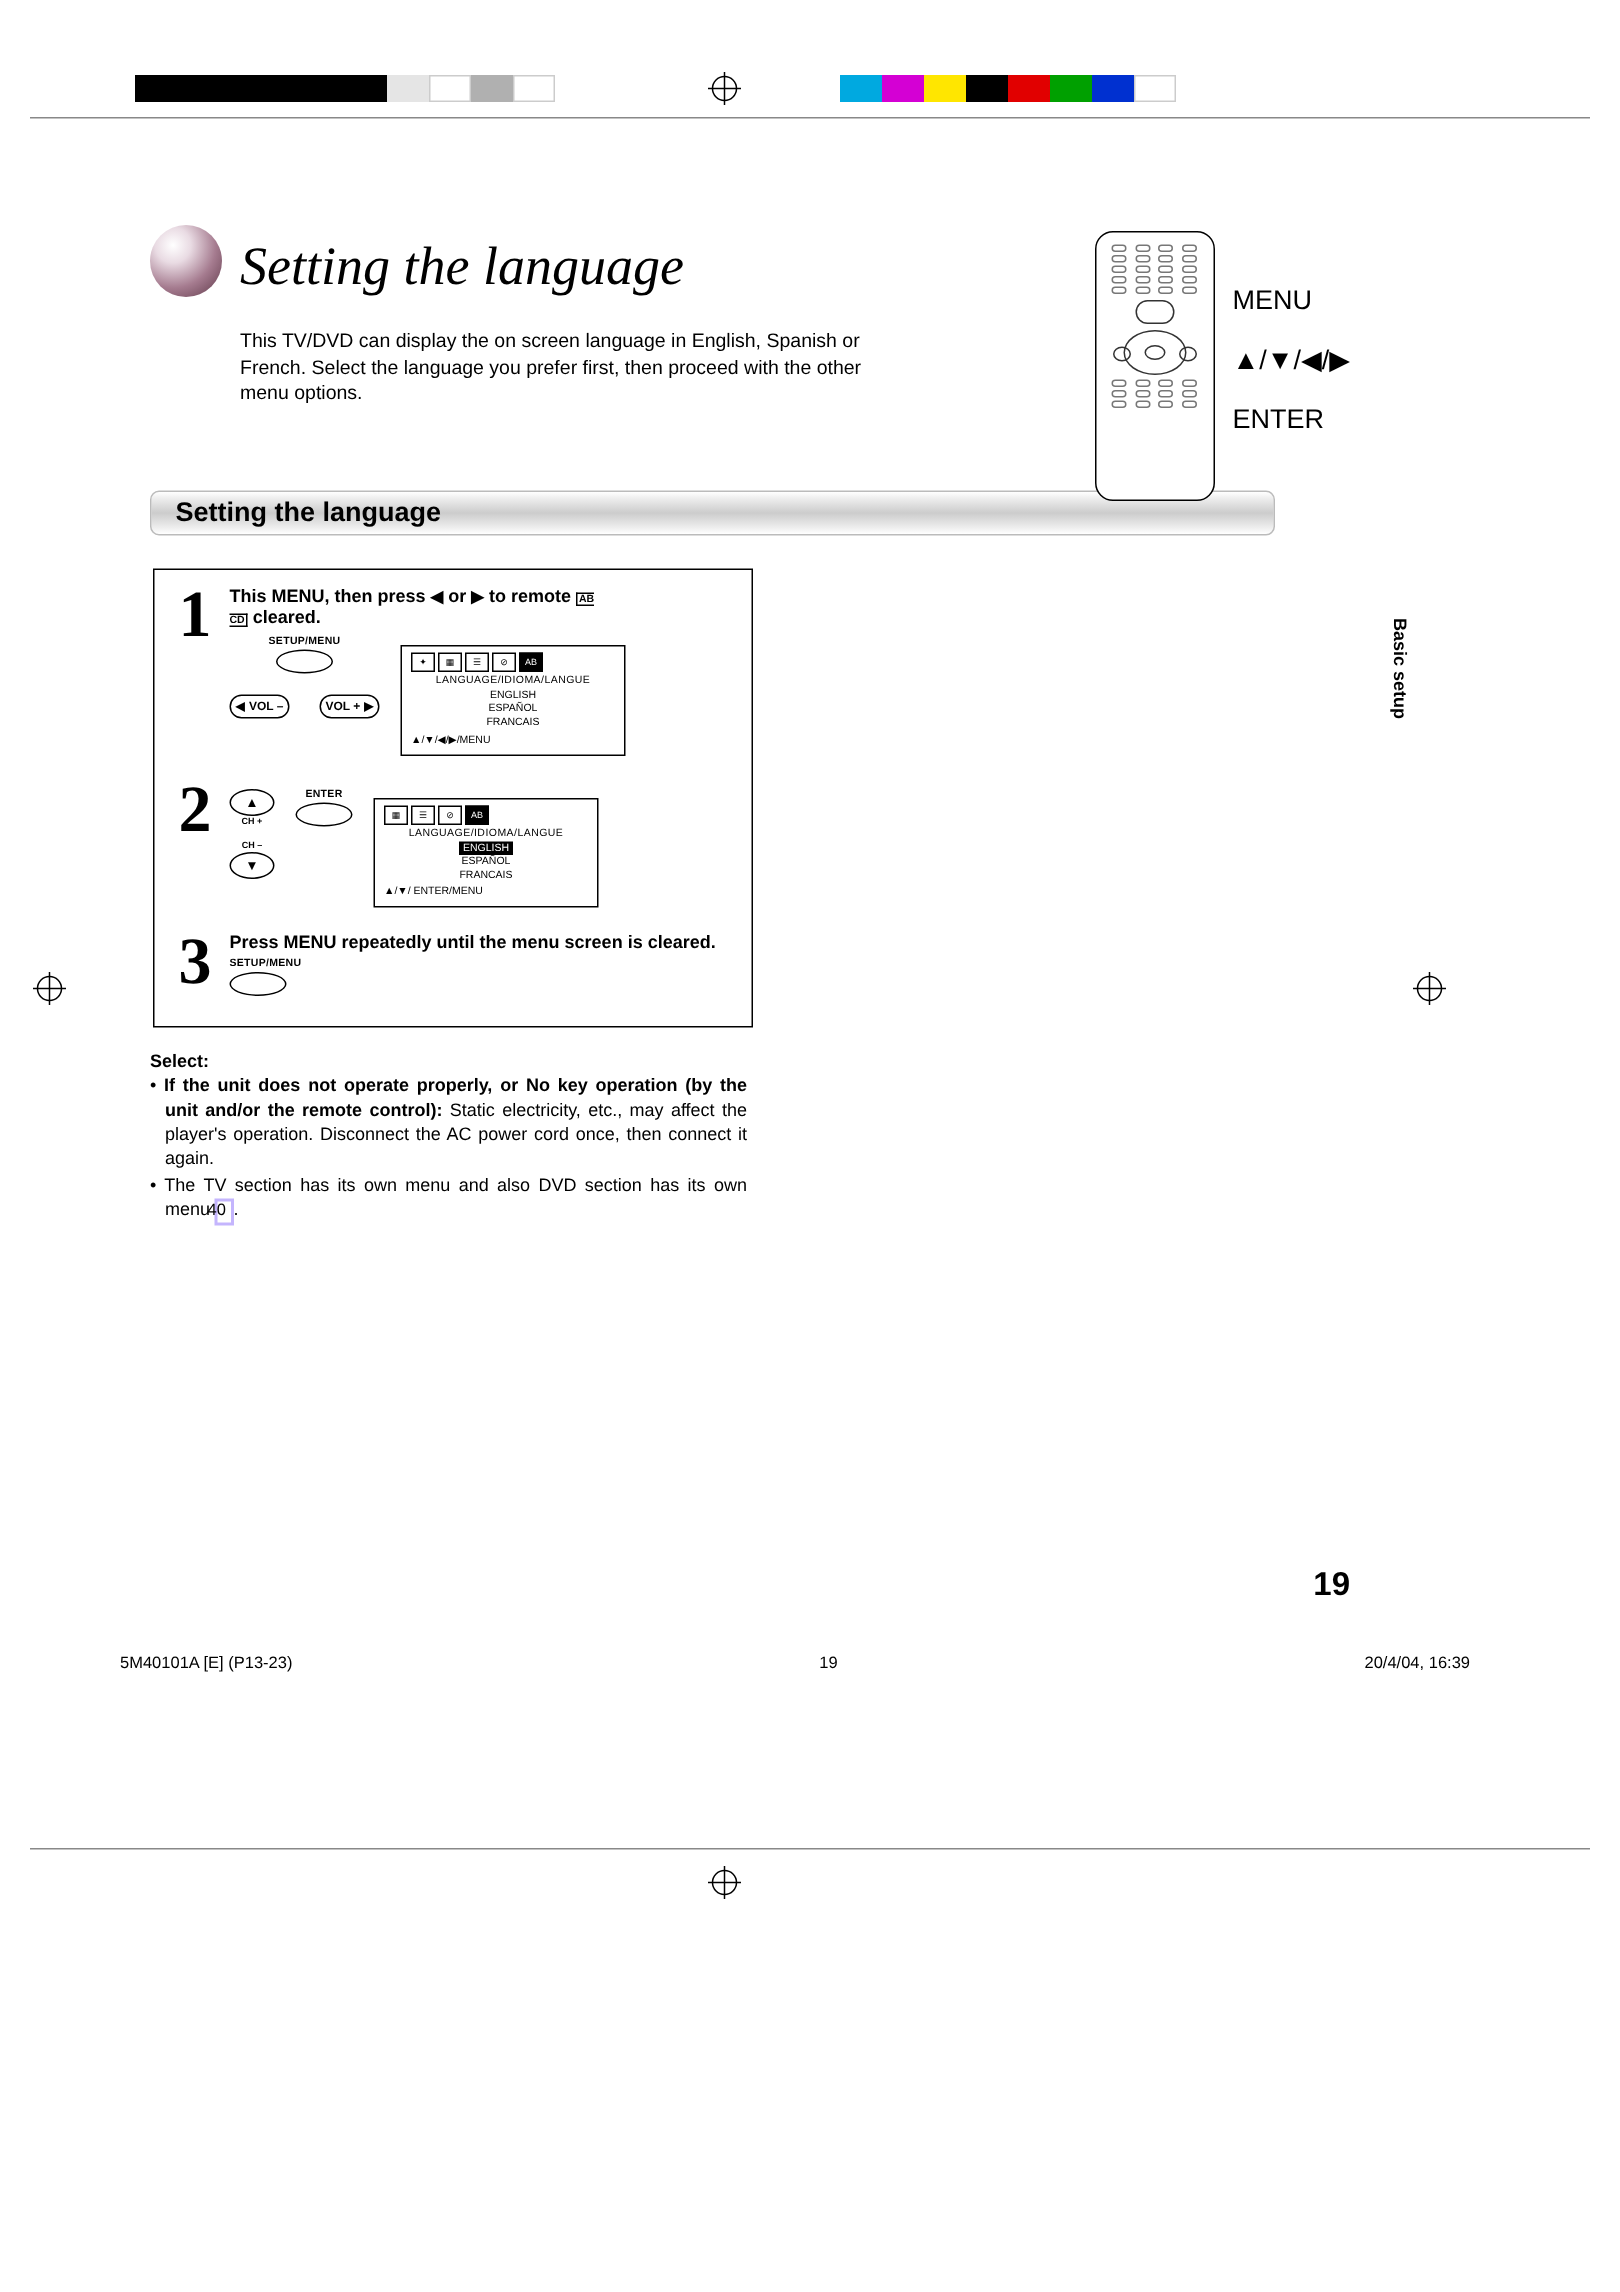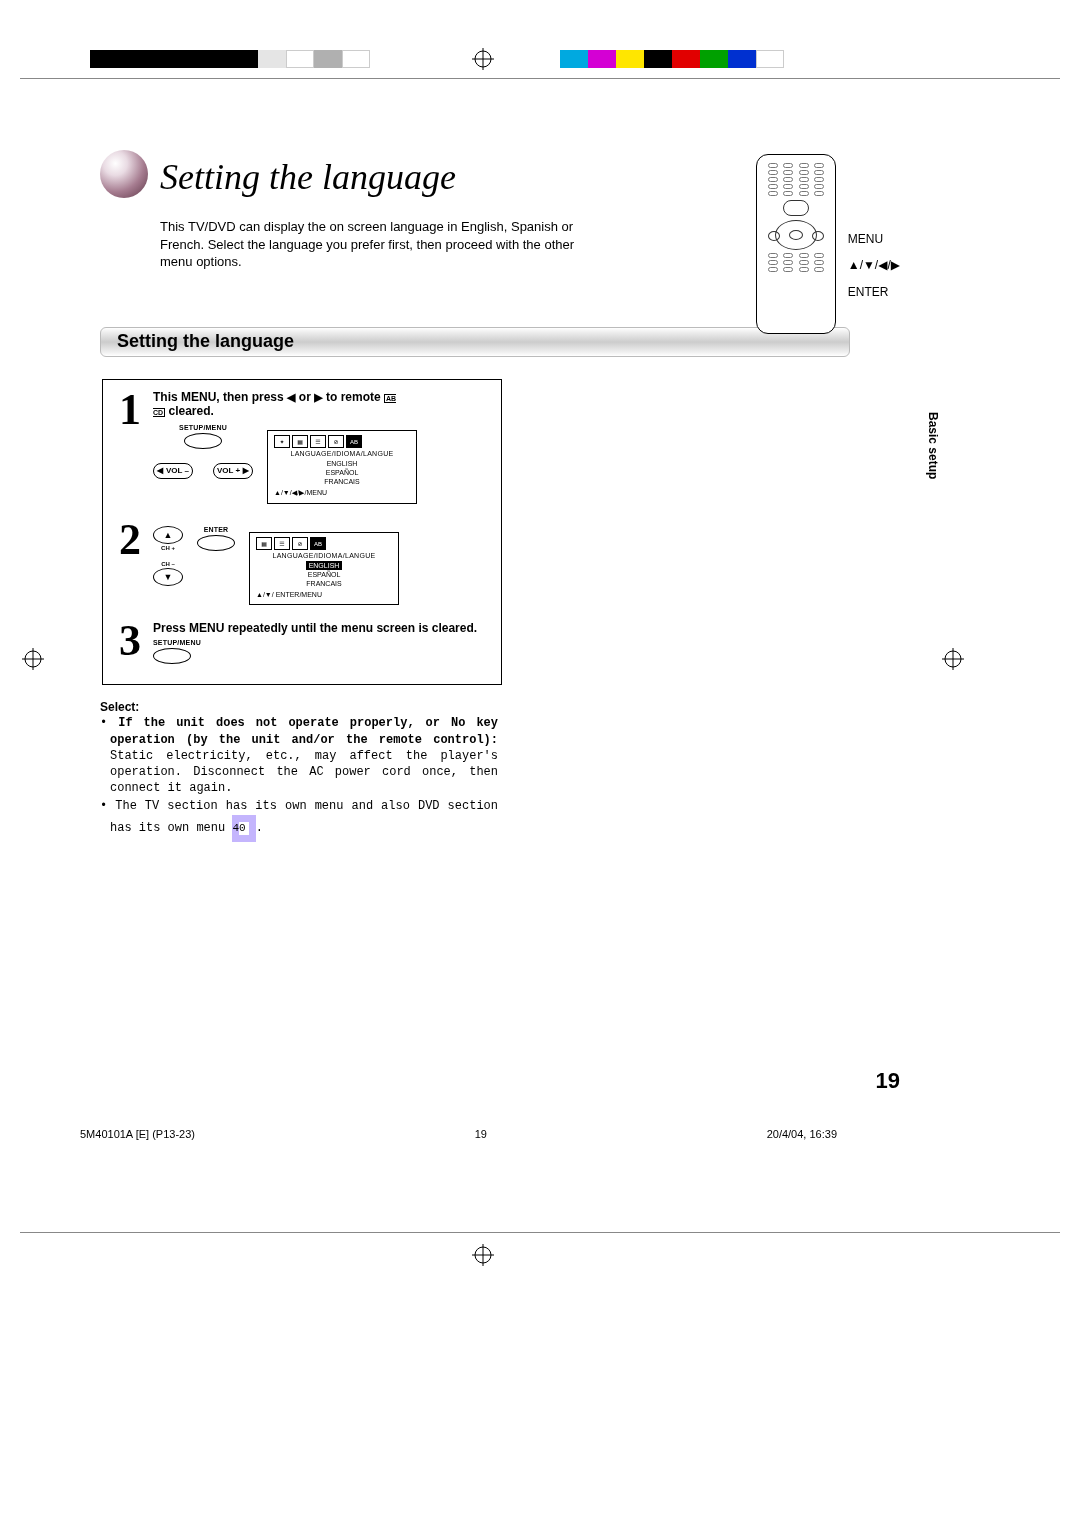--- a/index.html
+++ b/index.html
@@ -30,21 +30,21 @@
   
   .title-row { display:flex; align-items:flex-end; gap:12px; margin-bottom:4px; }
   .sphere { width:48px; height:48px; border-radius:50%;
     background: radial-gradient(circle at 32% 28%, #fff 0%, #e9dbe3 25%, #a57b8f 60%, #5a3444 100%);
   }
   .page-title { font-family: "Times New Roman", serif; font-style:italic; font-size:36px; }
   .intro { font-size:13px; line-height:1.35; margin-left:60px; max-width:440px;margin-top:20px; }
 
   
   .remote-block { position:absolute; right:-40px; top:4px; display:flex; align-items:flex-start; }
-  .remote-labels { font-size:12px; text-align:left; margin-left:12px; margin-top:72px; line-height:2.2; }
+  .remote-labels { font-size:18px; text-align:left; margin-left:12px; margin-top:27px; line-height:2.2; }
   .remote { width:80px; height:180px; border:1.5px solid #000; border-radius:12px; background:#fff; padding:6px 8px; }
   .remote .btnrow { display:flex; justify-content:space-around; margin:2px 0; }
   .remote .btnrow span { width:10px; height:5px; border:1px solid #777; border-radius:3px; }
   .remote .bigbtn { width:26px; height:16px; border:1.5px solid #333; border-radius:8px; margin:4px auto; display:block; }
   .remote .ring { width:42px; height:30px; border:1.5px solid #333; border-radius:50%; margin:3px auto; position:relative; }
   .remote .ring .side { position:absolute; width:12px; height:10px; border:1.5px solid #333; border-radius:50%; top:10px; }
   .remote .ring .side.l { left:-8px; } .remote .ring .side.r { right:-8px; }
   .remote .inner { width:14px; height:10px; border:1px solid #333; border-radius:50%; margin:9px auto; }
 
   
@@ -75,30 +75,30 @@
   .osd .opts .sel { background:#000; color:#fff; padding:0 3px; display:inline-block; }
   .osd .footer { font-size:7px; margin-top:3px; }
 
   .step-controls { display:flex; gap:14px; align-items:flex-start; margin-top:6px; }
   .ctrl-col { display:flex; flex-direction:column; align-items:center; }
   .ch-btn { width:30px; height:18px; border:1.5px solid #000; border-radius:50%; display:flex; align-items:center; justify-content:center; font-size:9px; background:#fff; }
   .ch-lbl { font-size:6px; font-weight:bold; margin:1px 0; }
 
   .notes { font-size:12px; margin-top:14px; width:398px; line-height:1.35; }
   .notes b { font-weight:bold; }
-  .notes ul { list-style:none; padding-left:0;font-family:Liberation Mono, monospace; }
+  .notes ul { list-style:none; padding-left:0; }
   .notes li { text-align:justify; margin-bottom:2px; padding-left:10px; text-indent:-10px; }
-  .pgref { border:7px solid #c4b5fd; padding:0 3px; font-size:11px; display:inline-block; line-height:1.2; }
+  .pgref { border:2px solid #c4b5fd; padding:0 3px; font-size:11px; display:inline-block; line-height:1.2; }
 
   .side-tab { position:absolute; right:-80px; top:262px; font-size:12px; font-weight:bold;
     writing-mode: vertical-rl; }
 
   .pagenum { position:absolute; bottom:-250px; right:-40px; font-size:22px; font-weight:bold; }
 
-  .footer-row { position:absolute; bottom:-296px; left:-20px; width:757px; font-size:11px; display:flex; justify-content:space-between; }
+  .footer-row { position:absolute; bottom:-296px; left:-20px; width:900px; font-size:11px; display:flex; justify-content:space-between; }
   .bottom-line { position:absolute; top:1232px; left:20px; right:20px; height:1px; background:#888; }
 </style>
 </head>
 <body>
 
 <div class="colorbar-row left">
   <span style="background:#000"></span>
     <span style="background:#000"></span>
     <span style="background:#000"></span>
     <span style="background:#000"></span>

